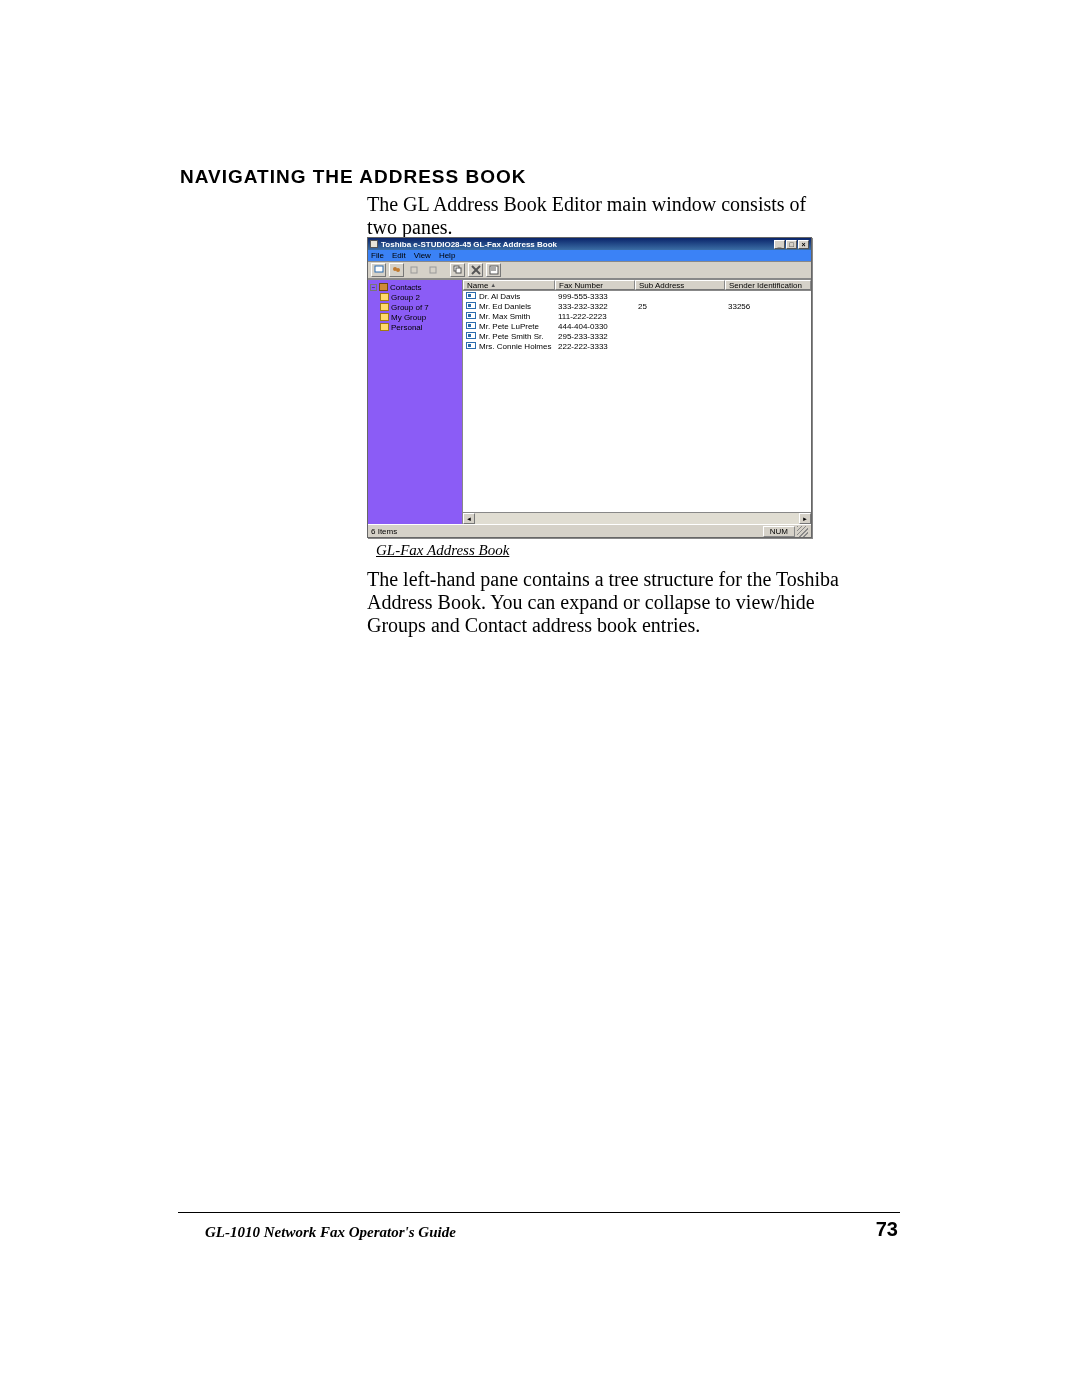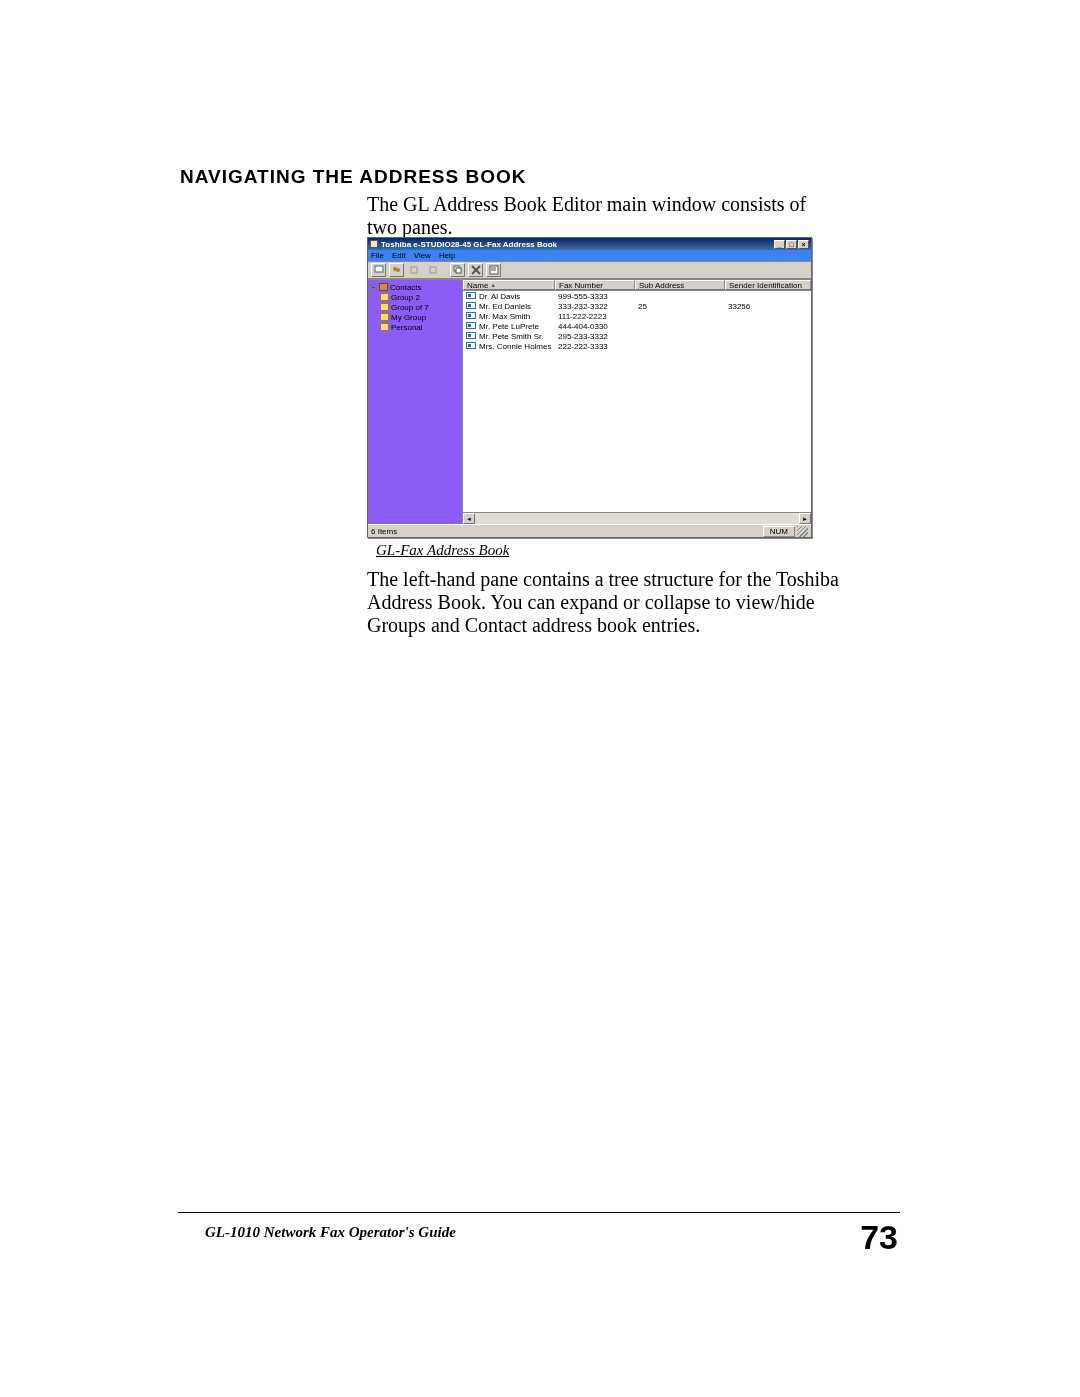--- a/index.html
+++ b/index.html
@@ -27,21 +27,21 @@
     letter-spacing: 1px;
     font-size: 19px;
     text-transform: uppercase;
   }
   .para1 { position: absolute; left: 367px; top: 193px; width: 470px; font-size: 20px; line-height: 23px; }
   .screenshot { position: absolute; left: 367px; top: 237px; width: 445px; height: 301px; }
   .caption { position: absolute; left: 376px; top: 542px; font-style: italic; font-size: 15px; text-decoration: underline; }
   .para2 { position: absolute; left: 367px; top: 568px; width: 490px; font-size: 20px; line-height: 23px; }
   .footer-rule { position: absolute; left: 178px; top: 1212px; width: 722px; height: 1px; background: #000; }
   .footer-left { position: absolute; left: 182px; top: 1224px; font-style: italic; font-weight: bold; font-size: 15px; margin-left: 23px; }
-  .footer-right { position: absolute; right: 182px; top: 1218px; font-weight: bold; font-size: 34px; font-family: Arial, Helvetica, sans-serif; }
+  .footer-right { position: absolute; right: 182px; top: 1218px; font-weight: bold; font-size: 20px; font-family: Arial, Helvetica, sans-serif; }
 
   
   .win {
     width: 100%; height: 100%;
     background: #d5d1c8;
     border: 1px solid #666;
     display: flex; flex-direction: column;
     font-family: Tahoma, Arial, sans-serif;
     font-size: 8px;
     box-shadow: 1px 1px 0 #888;

